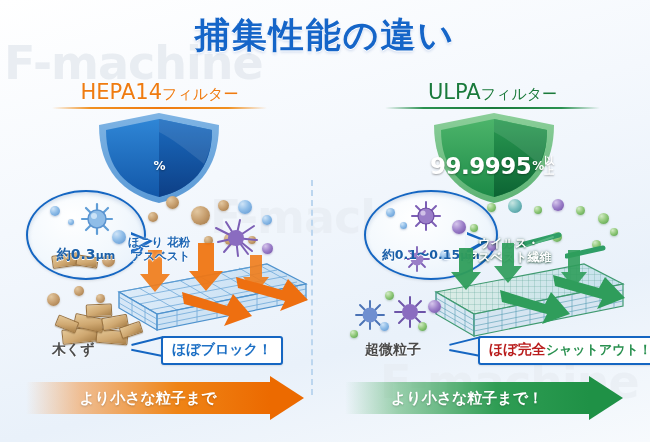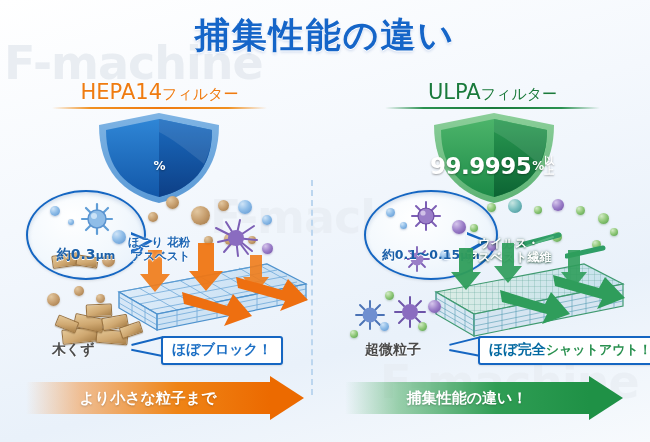--- a/index.html
+++ b/index.html
@@ -116,21 +116,21 @@
     text-shadow:0 1px 0 #fff;}
 
   
   .callout{
     position:absolute;background:#fff;border:2px solid #1566c2;border-radius:3px;
     padding:3px 9px 4px;font-size:14px;font-weight:bold;white-space:nowrap;
     box-shadow:0 1px 2px rgba(0,0,0,.10);
   }
   #call-left{left:161px;top:336px;color:#1c6fc4;}
   #call-right{left:478px;top:336px;}
-  #call-right .a{color:#0369a1;}
+  #call-right .a{color:#b91c1c;}
   #call-right .b{color:#2a9150;font-size:13px;}
   .leader{position:absolute;border-top:2px solid #1566c2;}
   #lead-l1{left:131px;top:340px;width:33px;transform:rotate(-14deg);}
   #lead-l2{left:131px;top:352px;width:33px;transform:rotate(11deg);}
   #lead-r1{left:449px;top:340px;width:32px;transform:rotate(-14deg);}
   #lead-r2{left:449px;top:352px;width:32px;transform:rotate(11deg);}
 
   
   .banner{position:absolute;height:44px;}
   .banner .body{position:absolute;left:0;top:6px;height:32px;}
@@ -524,16 +524,16 @@
   <div class="ilabel" id="lab-ultrafine">超微粒子</div>
   <div class="leader" id="lead-r1"></div>
   <div class="leader" id="lead-r2"></div>
   <div class="callout" id="call-right">
     <span class="a">ほぼ完全</span><span class="b">シャットアウト！</span>
   </div>
 
   <div class="banner" id="ban-right">
     <div class="body"></div>
     <div class="tip"></div>
-    <div class="btxt">捕集性能の違い！</div>
+    <div class="btxt">より小さな粒子まで！</div>
   </div>
 
 </div>
 
 </body></html>

